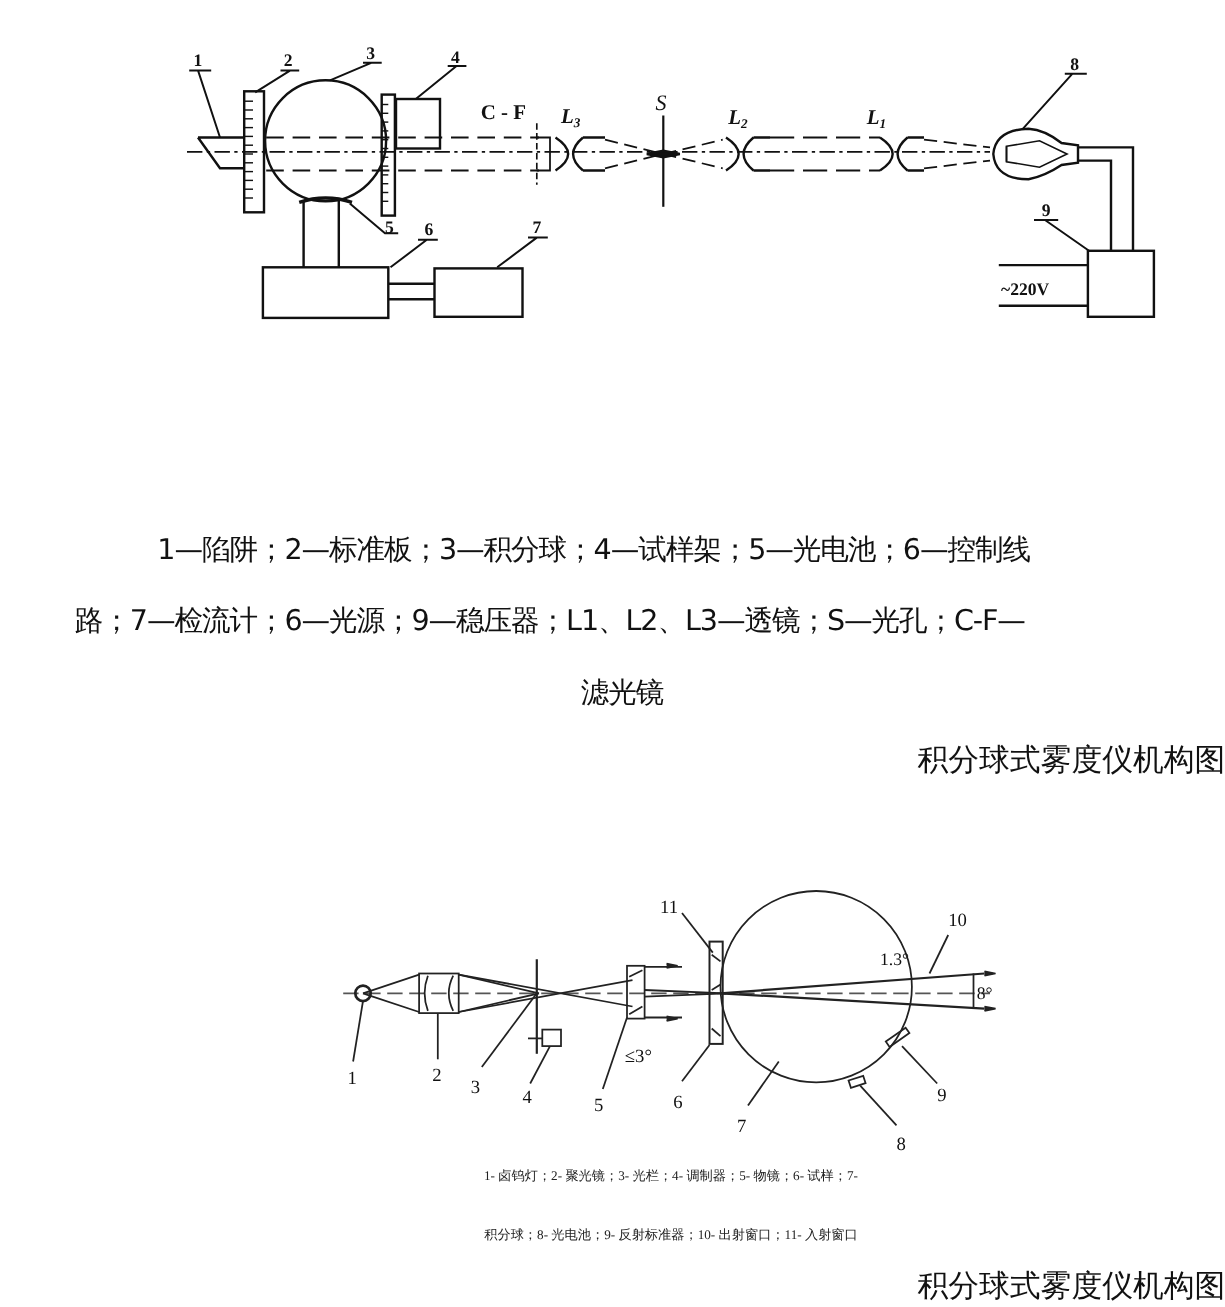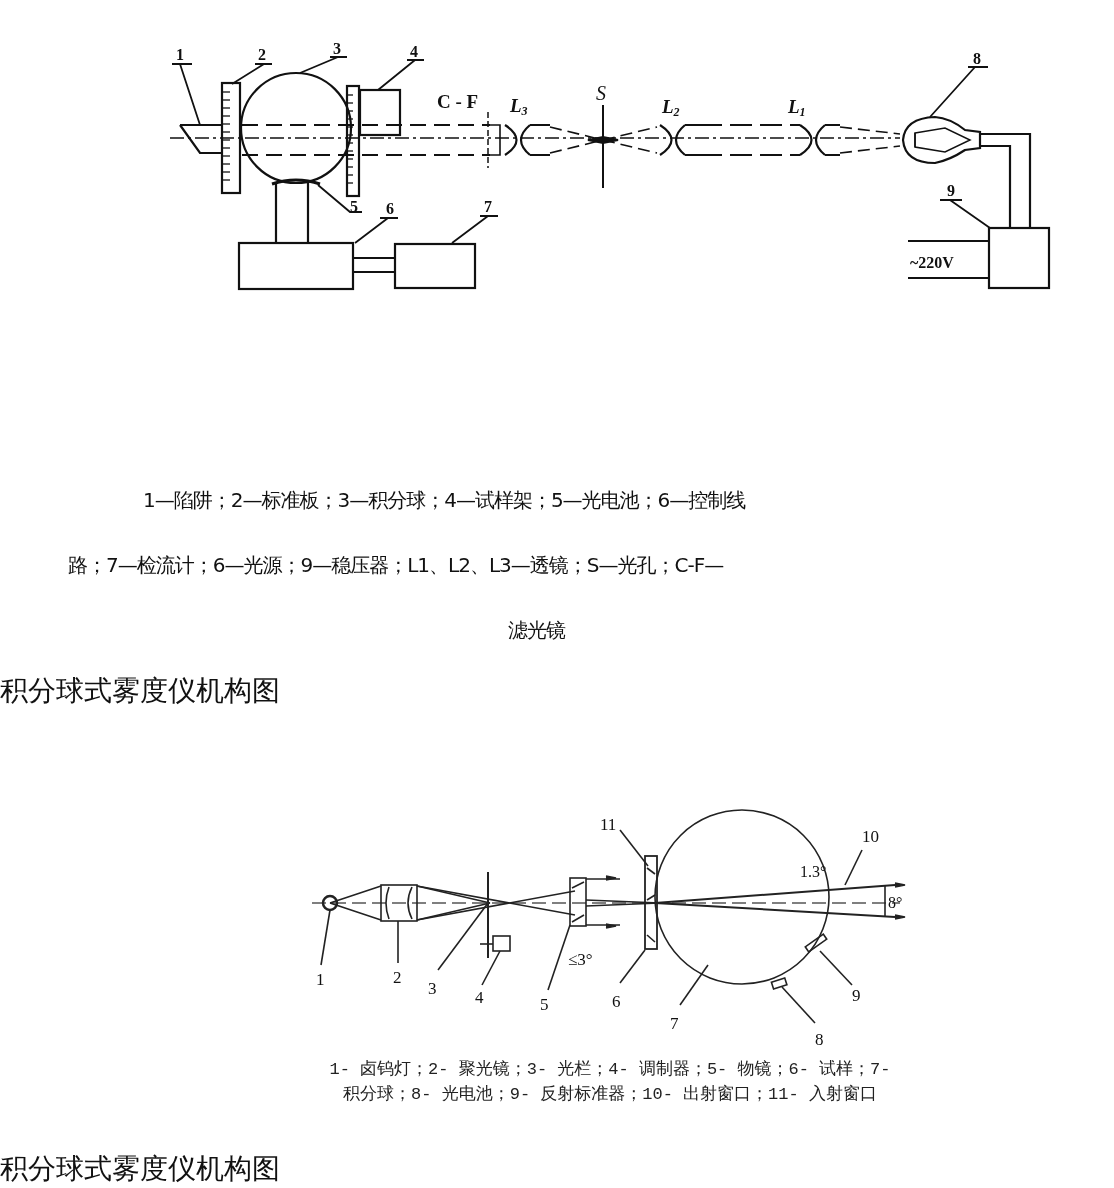--- a/index.html
+++ b/index.html
@@ -1,25 +1,25 @@
 <!DOCTYPE html>
 <html><head>
 <meta charset="utf-8">
 <style>
   html, body { margin: 0; padding: 0; background: #ffffff; }
   body { width: 1114px; height: 1188px; position: relative; overflow: hidden;
          font-family: "DejaVu Serif", "Liberation Serif", serif; color: #111; }
   .abs { position: absolute; }
   svg text { font-family: "Liberation Serif", "DejaVu Serif", serif; fill: #111; }
-  .legend1 { position: absolute; font-size: 20px; line-height: 64px; color: #111;
+  .legend1 { position: absolute; font-size: 26px; line-height: 64px; color: #111;
              font-family: "DejaVu Sans", "Liberation Sans", sans-serif; letter-spacing: -1px; }
-  .title { position: absolute; width: 1114px; text-align: left; font-size: 28px; color: #111;
+  .title { position: absolute; width: 1114px; text-align: right; font-size: 28px; color: #111;
            font-family: "DejaVu Sans", "Liberation Sans", sans-serif; }
-  .legend2 { position: absolute; left: 300px; width: 620px; text-align: center; font-size: 17px;
-             line-height: 29px; color: #222; font-family: Liberation Mono, monospace; }
+  .legend2 { position: absolute; left: 300px; width: 620px; text-align: center; font-size: 12px;
+             line-height: 29px; color: #222; font-family: Liberation Serif, serif; }
 </style>
 </head>
 <body>
 
 <svg class="abs" style="left:0;top:0" width="1114" height="310" viewBox="0 0 1114 310">
   <g stroke="#111" fill="none" stroke-width="2.2">
 
     <line x1="170" y1="138" x2="900" y2="138" stroke-width="1.6" stroke-dasharray="14 4 3 4"></line>
 
     <path d="M180,125 L222,125 M180,125 L200,153 L222,153"></path>
@@ -138,21 +138,21 @@
   <text x="437" y="108" font-size="19" font-weight="bold" font-family="Liberation Sans, sans-serif">C - F</text>
   <text x="510" y="112" font-size="19" font-style="italic" font-weight="bold"><tspan>L</tspan><tspan font-size="12" dy="3">3</tspan></text>
   <text x="596" y="100" font-size="20" font-style="italic">S</text>
   <text x="662" y="113" font-size="19" font-style="italic" font-weight="bold"><tspan>L</tspan><tspan font-size="12" dy="3">2</tspan></text>
   <text x="788" y="113" font-size="19" font-style="italic" font-weight="bold"><tspan>L</tspan><tspan font-size="12" dy="3">1</tspan></text>
   <text x="910" y="268" font-size="16" font-weight="bold">~220V</text>
 </svg>
 
 <div class="legend1" style="left:143px;top:468px">1—陷阱；2—标准板；3—积分球；4—试样架；5—光电池；6—控制线</div>
 <div class="legend1" style="left:68px;top:533px">路；7—检流计；6—光源；9—稳压器；L1、L2、L3—透镜；S—光孔；C-F—</div>
-<div class="legend1" style="left:508px;top:598px">滤光镜</div>
+<div class="legend1" style="left:528px;top:598px">滤光镜</div>
 <div class="title" style="top:672px">积分球式雾度仪机构图</div>
 
 <svg class="abs" style="left:0;top:800px" width="1114" height="250" viewBox="0 800 1114 250">
   <g stroke="#222" fill="none" stroke-width="1.6">
 
     <line x1="312" y1="903" x2="900" y2="903" stroke-dasharray="14 6" stroke="#555"></line>
 
     <circle cx="330" cy="903" r="7" stroke-width="2.5"></circle>
 
     <line x1="330" y1="903" x2="381" y2="886"></line>
@@ -223,14 +223,14 @@
     <text x="852" y="1001">9</text>
     <text x="862" y="842">10</text>
     <text x="600" y="830">11</text>
     <text x="800" y="877" font-size="16">1.3°</text>
     <text x="888" y="908" font-size="16">8°</text>
     <text x="568" y="965" fill="#444">≤3°</text>
   </g>
 </svg>
 
 <div class="legend2" style="top:1055px">1- 卤钨灯；2- 聚光镜；3- 光栏；4- 调制器；5- 物镜；6- 试样；7-</div>
-<div class="legend2" style="top:1080px">积分球；8- 光电池；9- 反射标准器；10- 出射窗口；11- 入射窗口</div>
+<div class="legend2" style="top:1108px">积分球；8- 光电池；9- 反射标准器；10- 出射窗口；11- 入射窗口</div>
 <div class="title" style="top:1150px">积分球式雾度仪机构图</div>
 
 </body></html>

